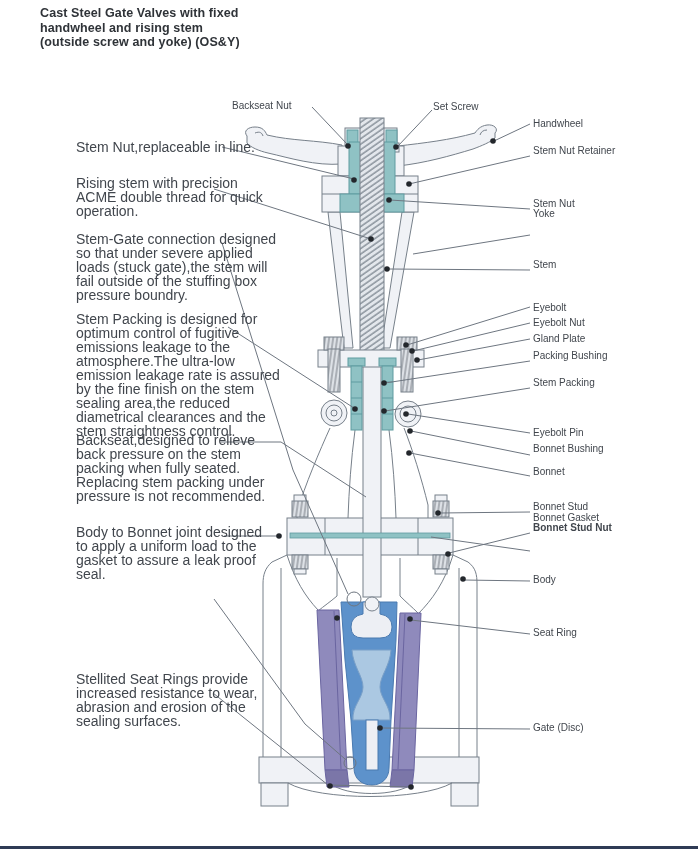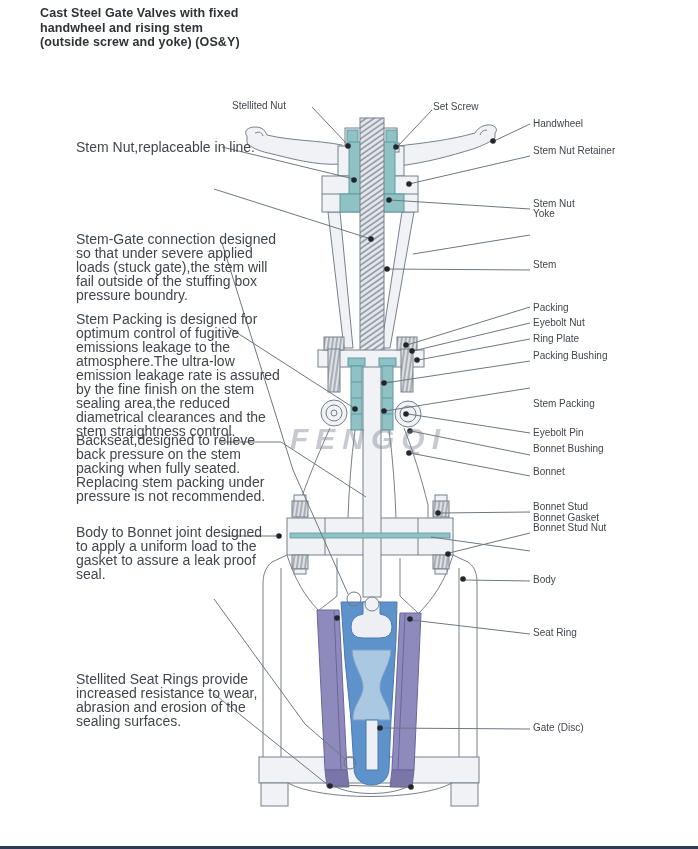--- a/index.html
+++ b/index.html
@@ -17,46 +17,48 @@
 </style>
 </head>
 <body>
 
 <div id="page">
 
   <div class="title txt">Cast Steel Gate Valves with fixed
 handwheel and rising stem
 (outside screw and yoke) (OS&amp;Y)</div>
 
-  <div class="wm">FENGQI</div>
-
-  <div class="lbl txt" style="left:232px;top:100px;">Stellited Nut</div>
+
+  <div class="lbl txt" style="left:232px;top:100px;">Backseat Nut</div>
   <div class="lbl txt" style="left:433px;top:101px;">Set Screw</div>
 
   <div class="lbl txt" style="left:533px;top:118px;">Handwheel</div>
   <div class="lbl txt" style="left:533px;top:145px;">Stem Nut Retainer</div>
   <div class="lbl txt" style="left:533px;top:198px;">Stem Nut</div>
   <div class="lbl txt" style="left:533px;top:208px;">Yoke</div>
   <div class="lbl txt" style="left:533px;top:259px;">Stem</div>
-  <div class="lbl txt" style="left:533px;top:302px;">Packing</div>
+  <div class="lbl txt" style="left:533px;top:302px;">Eyebolt</div>
   <div class="lbl txt" style="left:533px;top:317px;">Eyebolt Nut</div>
-  <div class="lbl txt" style="left:533px;top:333px;">Ring Plate</div>
+  <div class="lbl txt" style="left:533px;top:333px;">Gland Plate</div>
   <div class="lbl txt" style="left:533px;top:350px;">Packing Bushing</div>
-  <div class="lbl txt" style="left:533px;top:377px;margin-top:21px;">Stem Packing</div>
+  <div class="lbl txt" style="left:533px;top:377px;">Stem Packing</div>
   <div class="lbl txt" style="left:533px;top:427px;">Eyebolt Pin</div>
   <div class="lbl txt" style="left:533px;top:443px;">Bonnet Bushing</div>
   <div class="lbl txt" style="left:533px;top:466px;">Bonnet</div>
   <div class="lbl txt" style="left:533px;top:501px;">Bonnet Stud</div>
-  <div class="lbl txt" style="left:533px;top:522px;">Bonnet Stud Nut</div>
+  <div class="lbl txt" style="left:533px;top:522px;font-weight:bold;">Bonnet Stud Nut</div>
   <div class="lbl txt" style="left:533px;top:512px;">Bonnet Gasket</div>
   <div class="lbl txt" style="left:533px;top:574px;">Body</div>
   <div class="lbl txt" style="left:533px;top:627px;">Seat Ring</div>
   <div class="lbl txt" style="left:533px;top:722px;">Gate (Disc)</div>
 
   <div class="ann txt" style="left:76px;top:140px;">Stem Nut,replaceable in line.</div>
+  <div class="ann txt" style="left:76px;top:176px;">Rising stem with precision
+ACME double thread for quick
+operation.</div>
   <div class="ann txt" style="left:76px;top:232px;">Stem-Gate connection designed
 so that under severe applied
 loads (stuck gate),the stem will
 fail outside of the stuffing box
 pressure boundry.</div>
   <div class="ann txt" style="left:76px;top:312px;">Stem Packing is designed for
 optimum control of fugitive
 emissions leakage to the
 atmosphere.The ultra-low
 emission leakage rate is assured

